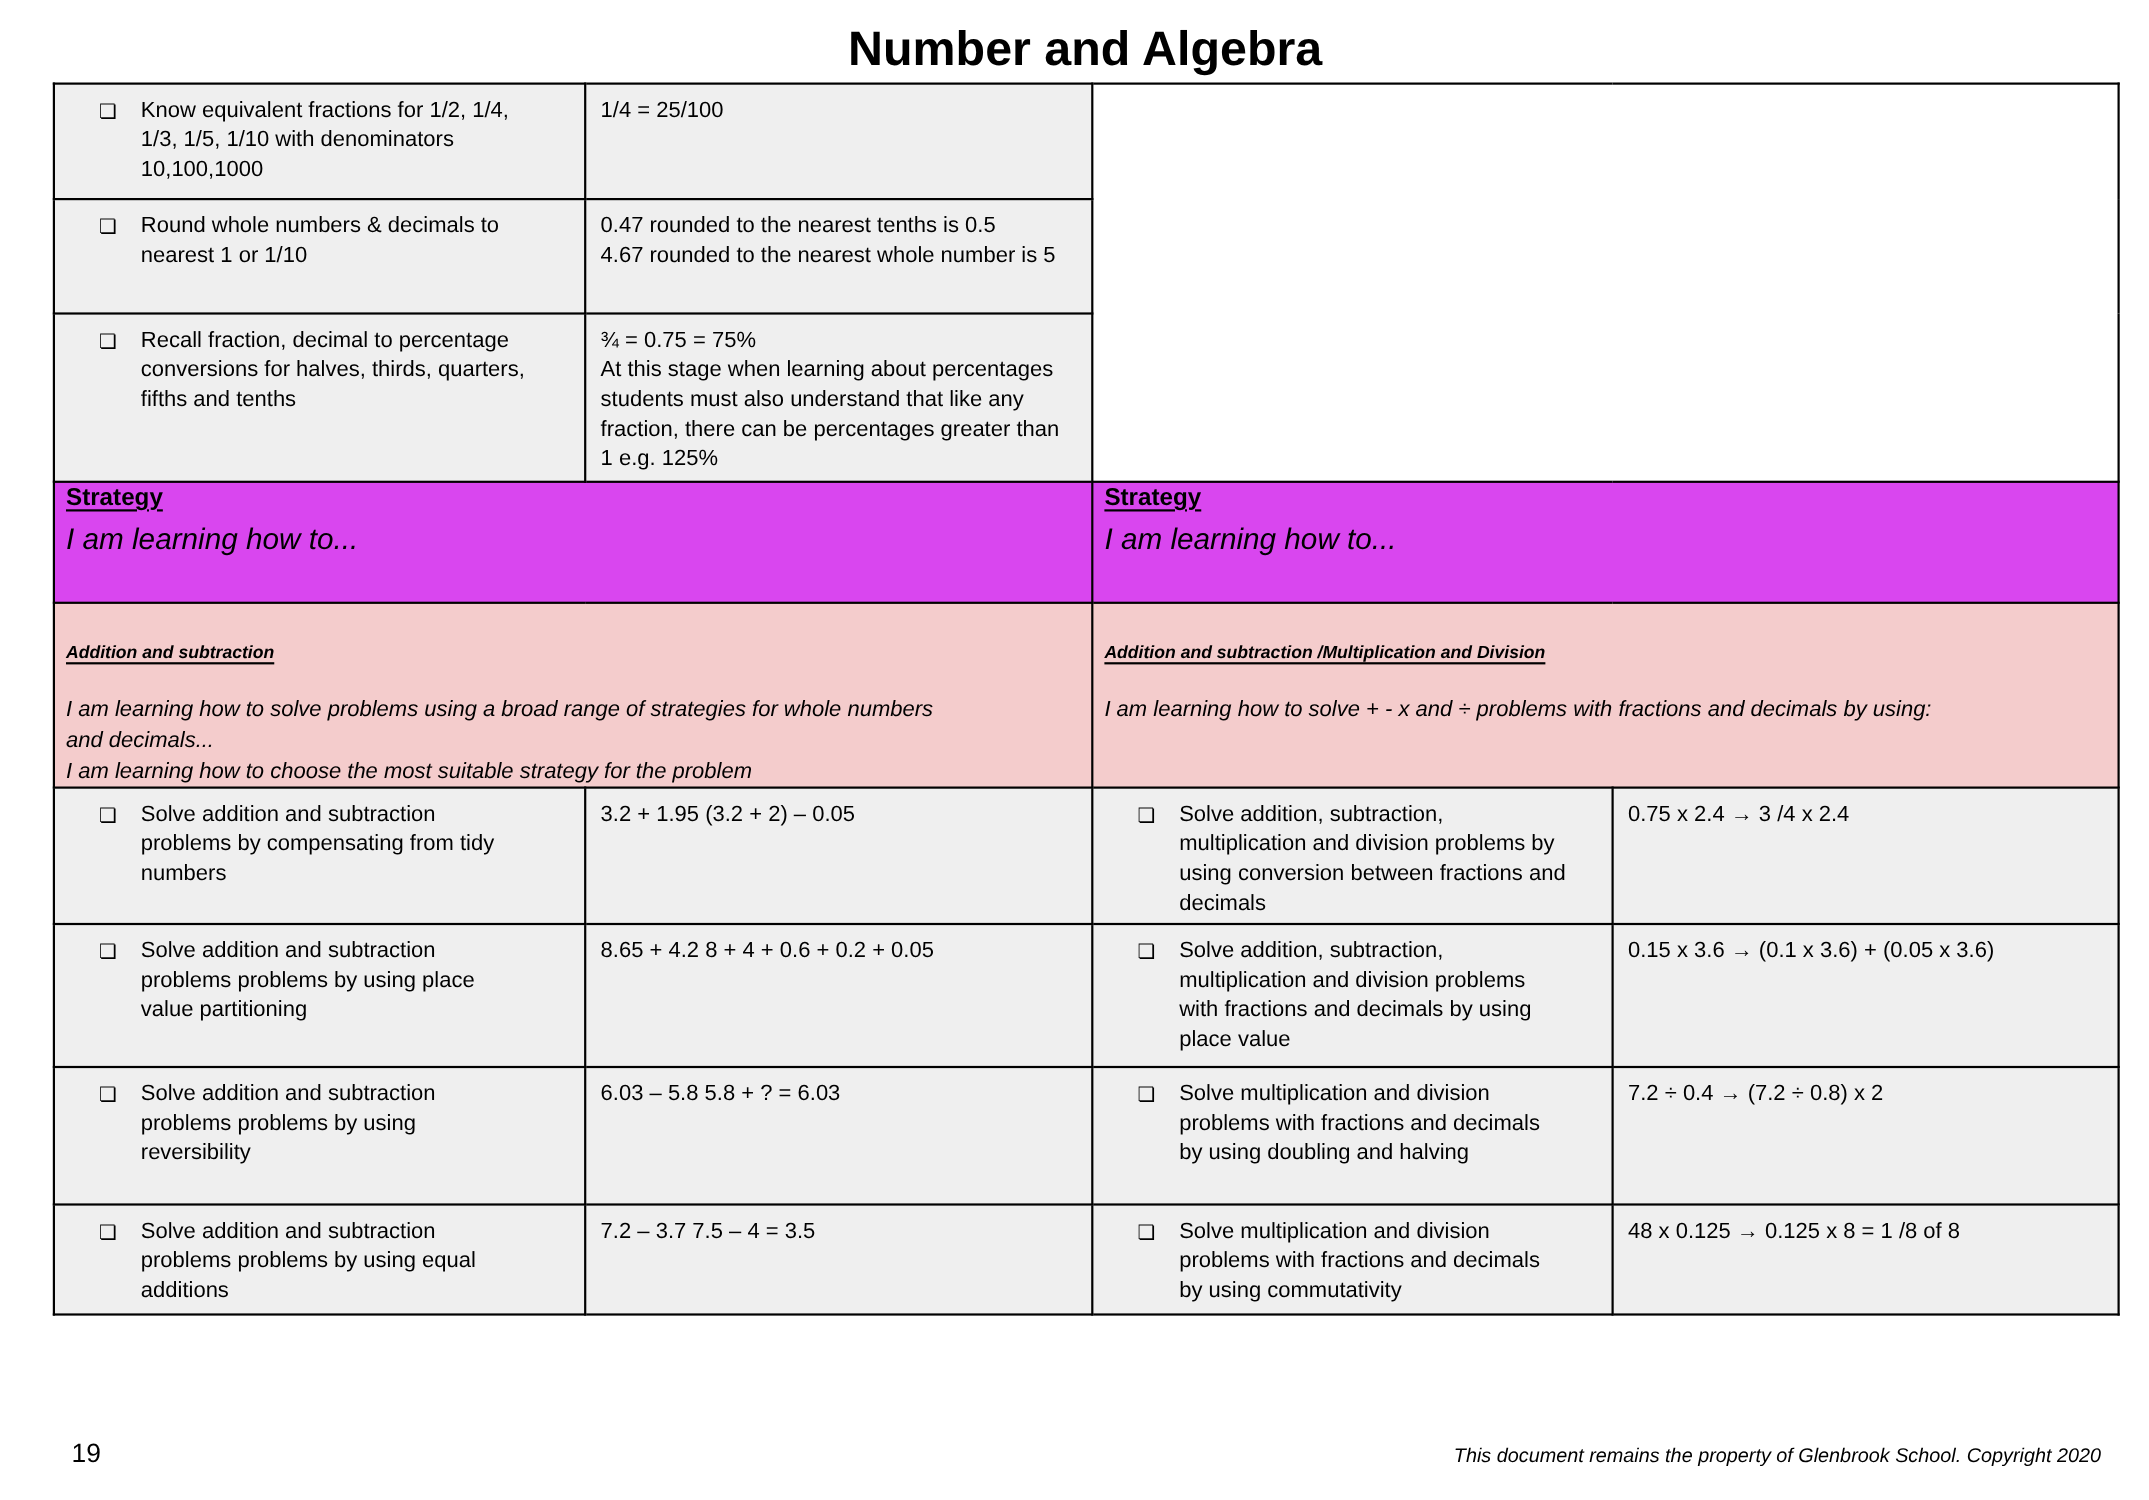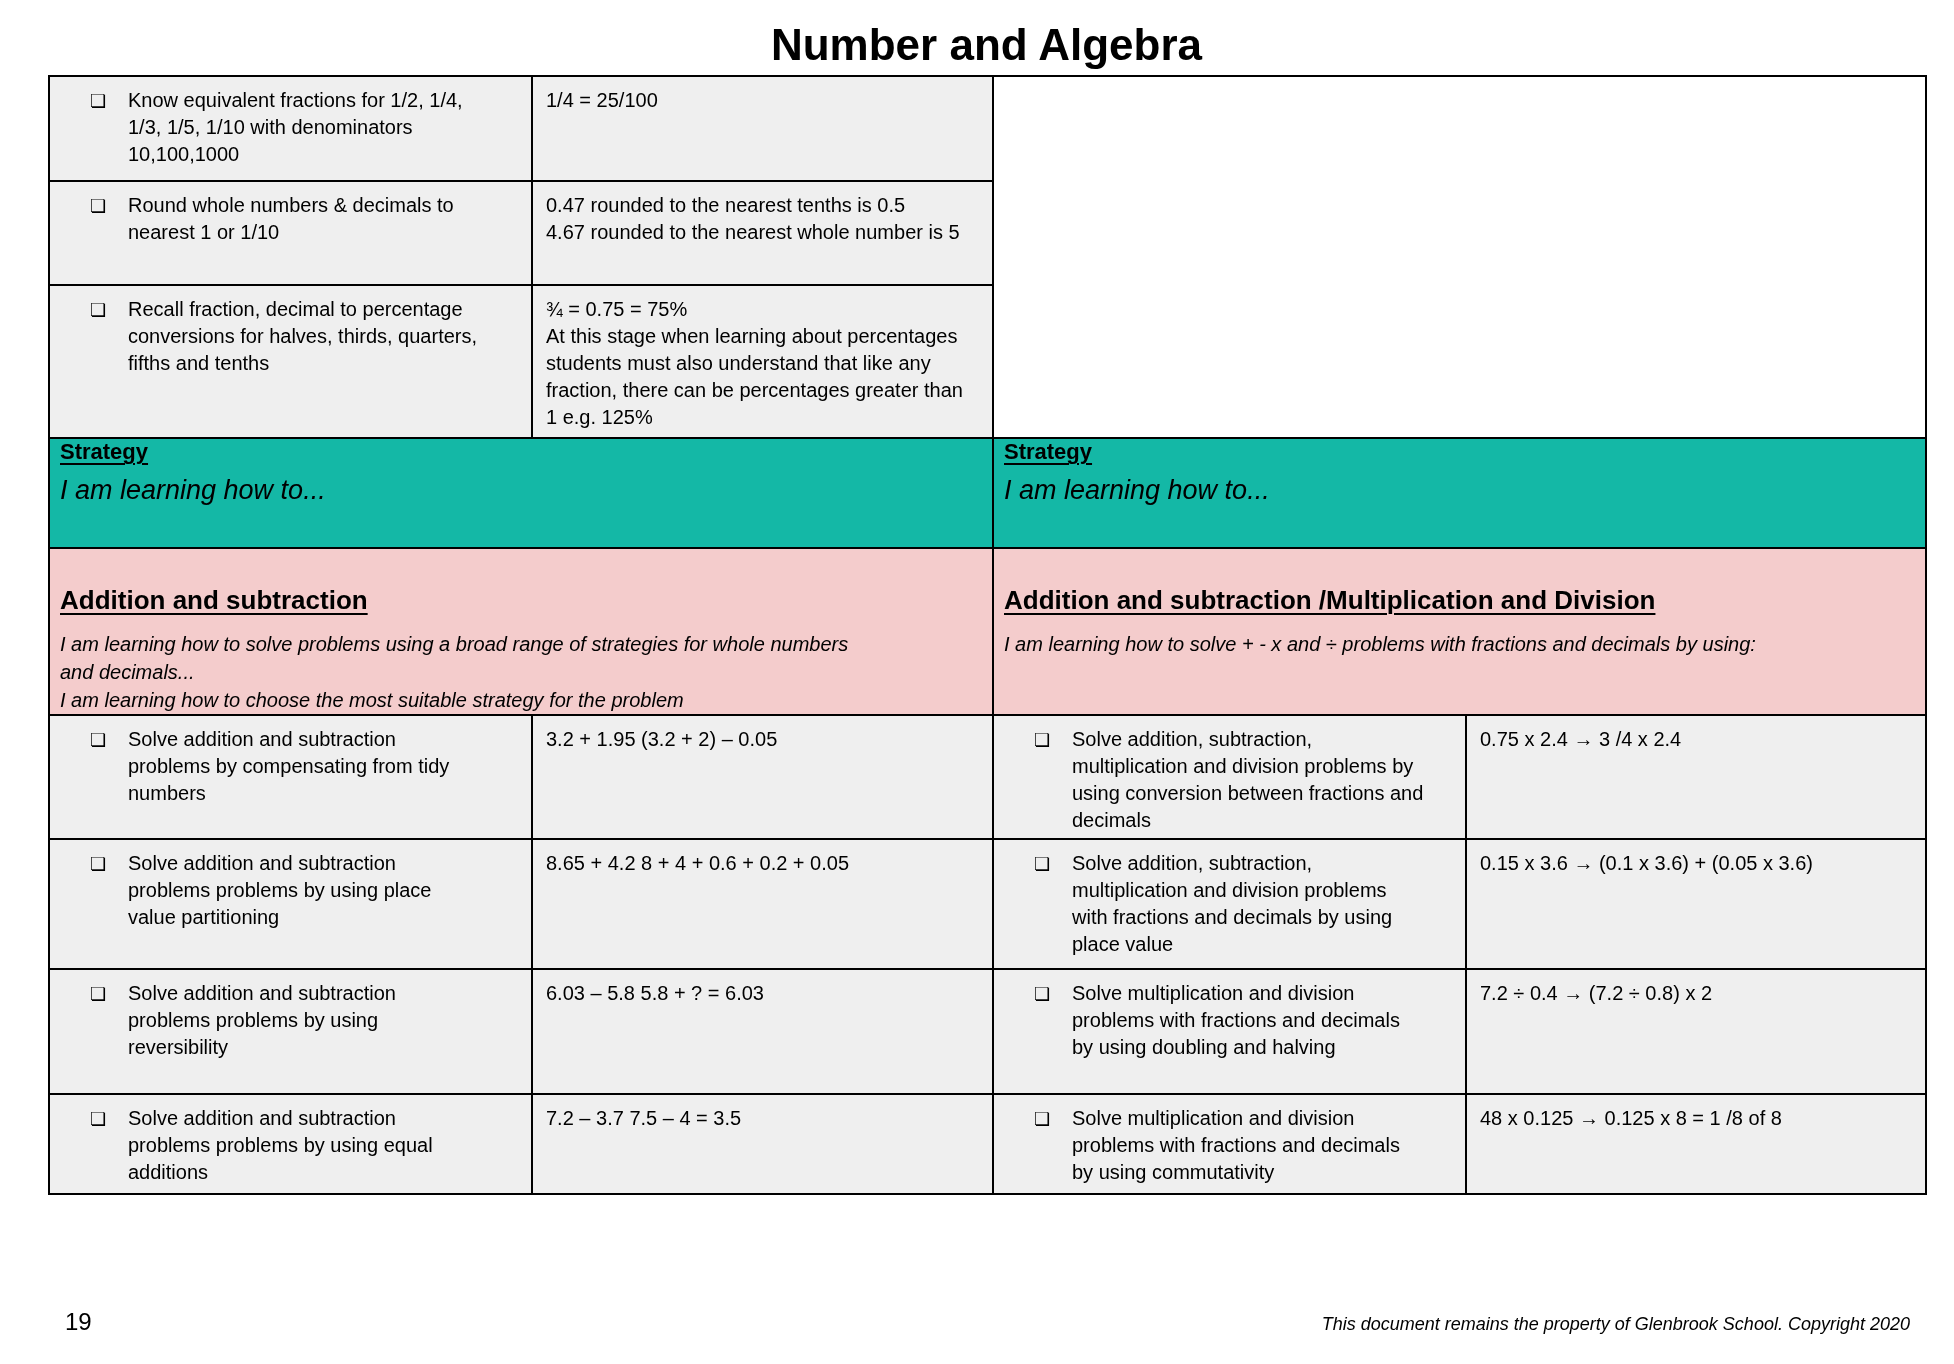--- a/index.html
+++ b/index.html
@@ -10,21 +10,21 @@
     position: absolute; left: 48px; top: 20px; width: 1877px;
     text-align: center; font-size: 44px; font-weight: bold;
   }
 
   table.curriculum {
     position: absolute; left: 48px; top: 75px; width: 1877px;
     border-collapse: collapse; table-layout: fixed;
   }
   td { border: 2px solid #000; vertical-align: top; }
   .gray  { background: #efefef; }
-  .dark-pink  { background: #14b8a6; }
+  .dark-pink  { background: #d946ef; }
   .light-pink { background: #f4cccc; }
   .empty { background: #ffffff; }
 
   tr.r1 { height: 105px; }
   tr.r2 { height: 104px; }
   tr.r3 { height: 153px; }
   tr.r4 { height: 110px; }
   tr.r5 { height: 164px; }
   tr.r6 { height: 124px; }
   tr.r7 { height: 130px; }
@@ -48,22 +48,22 @@
   }
   .strategy-inner { display: flex; flex-direction: column; justify-content: center; height: 100%; }
   .strategy-heading {
     font-size: 22px; font-weight: bold; text-decoration: underline;
     text-decoration-thickness: 2px; text-underline-offset: 4px; margin-bottom: 10px;
   }
   .strategy-sub { font-size: 27px; font-style: italic; }
 
   .section-cell { padding: 36px 14px 0 10px; }
   .section-heading {
-    font-size: 26px; font-weight: bold; text-decoration: underline;
-    text-decoration-thickness: 2px; text-underline-offset: 4px; margin-bottom: 14px;
+    font-size: 16px; font-weight: bold; text-decoration: underline;
+    text-decoration-thickness: 2px; text-underline-offset: 4px; margin-bottom: 28px; font-style: italic;
   }
   .section-sub {
     font-size: 20px; font-style: italic; line-height: 28px;
     white-space: pre-line; max-width: 790px;
   }
   .section-sub.wide { max-width: 920px; }
 
   .footer {
     position: absolute; left: 65px; width: 1845px; top: 1308px;
     display: flex; justify-content: space-between; align-items: baseline;

